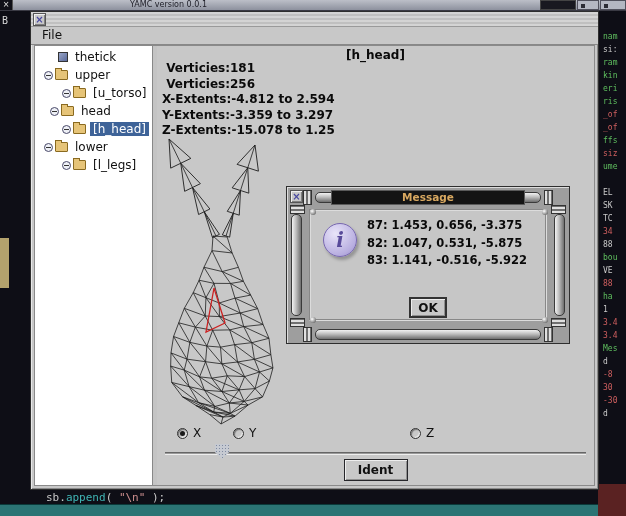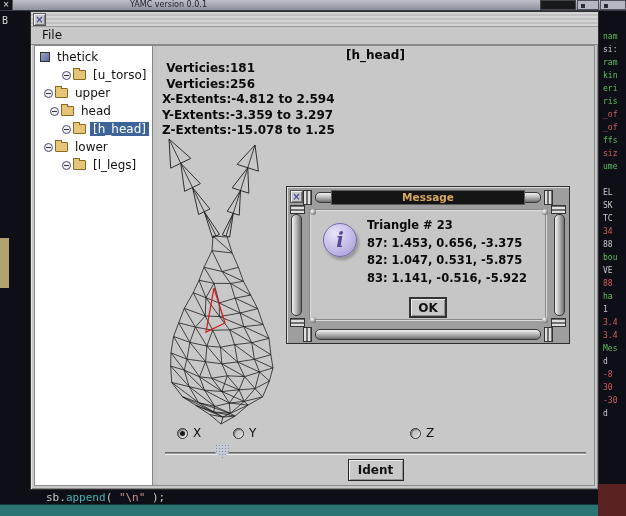--- a/index.html
+++ b/index.html
@@ -78,21 +78,21 @@
          box-shadow:inset 1px 1px 1px #777,inset -1px -1px 1px #eee;
          display:inline-flex;align-items:center;justify-content:center}
   .radio.on::after{content:"";width:5px;height:5px;border-radius:50%;background:#1a1a1a}
   .rlabel{margin-left:5px;font-size:12px;color:#111}
   .slider-track{position:absolute;left:8px;right:8px;top:406px;height:3px;background:#9a9a9a;
                 border-top:1px solid #666;border-bottom:1px solid #eee}
   .slider-thumb{position:absolute;left:58px;top:398px;width:14px;height:15px;background-color:#c6cad2;
                 background-image:radial-gradient(#7f8aa0 0.9px,transparent 1px);background-size:3px 3px;
                 clip-path:polygon(0 0,100% 0,100% 55%,50% 100%,0 55%);
                 filter:drop-shadow(0 0 0.6px #444)}
-  .ident{position:absolute;left:50%;transform:translateX(-50%);top:413px;width:56px;height:22px}
+  .ident{position:absolute;left:50%;transform:translateX(-50%);top:413px;width:64px;height:22px}
 
   
   #dlg{position:absolute;left:286px;top:186px;width:284px;height:158px;background:#9e9e9e;
        border:1px solid #2e2e2e;box-shadow:inset 1px 1px 0 #ddd;z-index:20}
   .pipe-h{position:absolute;height:11px;border-radius:5px;border:1px solid #3a3a3a;
           background:linear-gradient(#f2f2f2,#bdbdbd 45%,#6e6e6e);z-index:1}
   .pipe-v{position:absolute;width:11px;border-radius:5px;border:1px solid #3a3a3a;
           background:linear-gradient(90deg,#f2f2f2,#bdbdbd 45%,#6e6e6e);z-index:1}
   .cap-v{position:absolute;width:9px;height:15px;border:1px solid #333;z-index:2;
          background:repeating-linear-gradient(90deg,#e0e0e0 0 2px,#707070 2px 4px)}
@@ -170,33 +170,33 @@
 
   <div id="appwin">
     <div class="win-title">
       <div class="xbox"><span>×</span></div>
     </div>
     <div class="menubar">
       <span class="menu-item">File</span>
     </div>
     <div class="content">
       <div id="tree">
-          <div class="trow" style="padding-left: 5px;">
+          <div class="trow" style="padding-left: 23px;">
             <span class="troot"></span>
             <span class="tlabel">thetick</span>
           </div>
+          <div class="trow" style="padding-left: 9px;">
+            <span class="thandle"></span>
+            <span class="tfolder"></span>
+            <span class="tlabel">upper</span>
+          </div>
           <div class="trow" style="padding-left: 27px;">
             <span class="thandle"></span>
             <span class="tfolder"></span>
             <span class="tlabel">[u_torso]</span>
-          </div>
-          <div class="trow" style="padding-left: 9px;">
-            <span class="thandle"></span>
-            <span class="tfolder"></span>
-            <span class="tlabel">upper</span>
           </div>
           <div class="trow" style="padding-left: 15px;">
             <span class="thandle"></span>
             <span class="tfolder"></span>
             <span class="tlabel">head</span>
           </div>
           <div class="trow" style="padding-left: 27px;">
             <span class="thandle"></span>
             <span class="tfolder"></span>
             <span class="tlabel sel" style="background: rgb(62, 99, 152);">[h_head]</span>
@@ -456,21 +456,20 @@
     <div class="bolt" style="left:255px;top:22px"></div>
     <div class="bolt" style="left:23px;top:130px"></div>
     <div class="bolt" style="left:255px;top:130px"></div>
     <div class="dlg-titleplate">Message</div>
     <div class="dlg-x xbox"><span>×</span></div>
     <div class="dlg-content">
       <div class="info-icon">
           <span>i</span>
         </div>
       <div class="dlg-lines">
-        <div class="dlg-line">Triangle # 23</div>
         <div class="dlg-line">87: 1.453, 0.656, -3.375</div>
         <div class="dlg-line">82: 1.047, 0.531, -5.875</div>
         <div class="dlg-line">83: 1.141, -0.516, -5.922</div>
       </div>
       <button class="mbtn ok">OK</button>
     </div>
   </div>
 
 </div>
 

